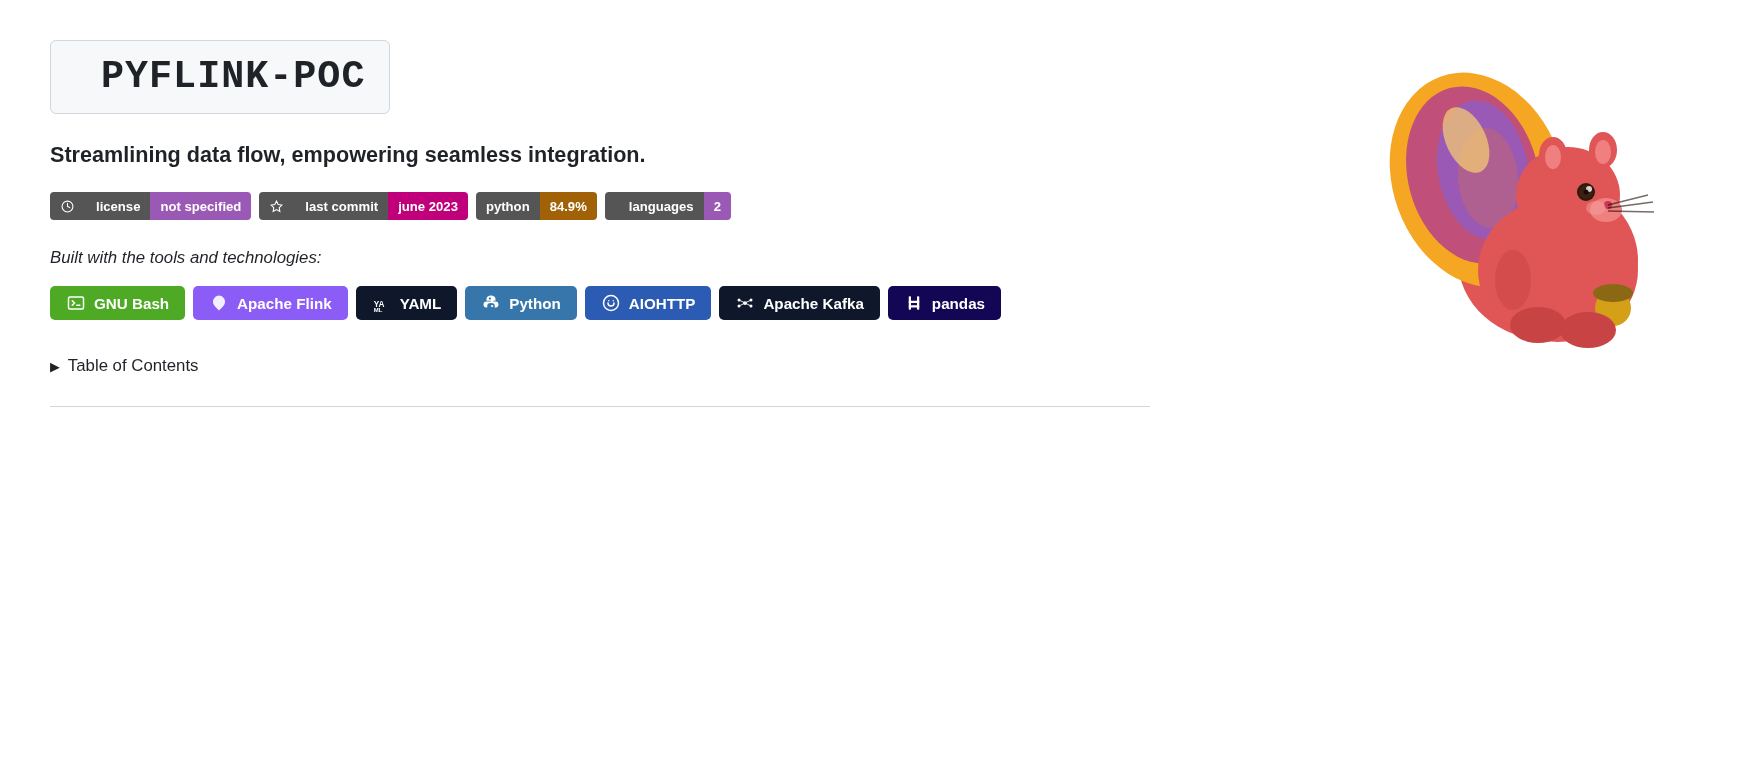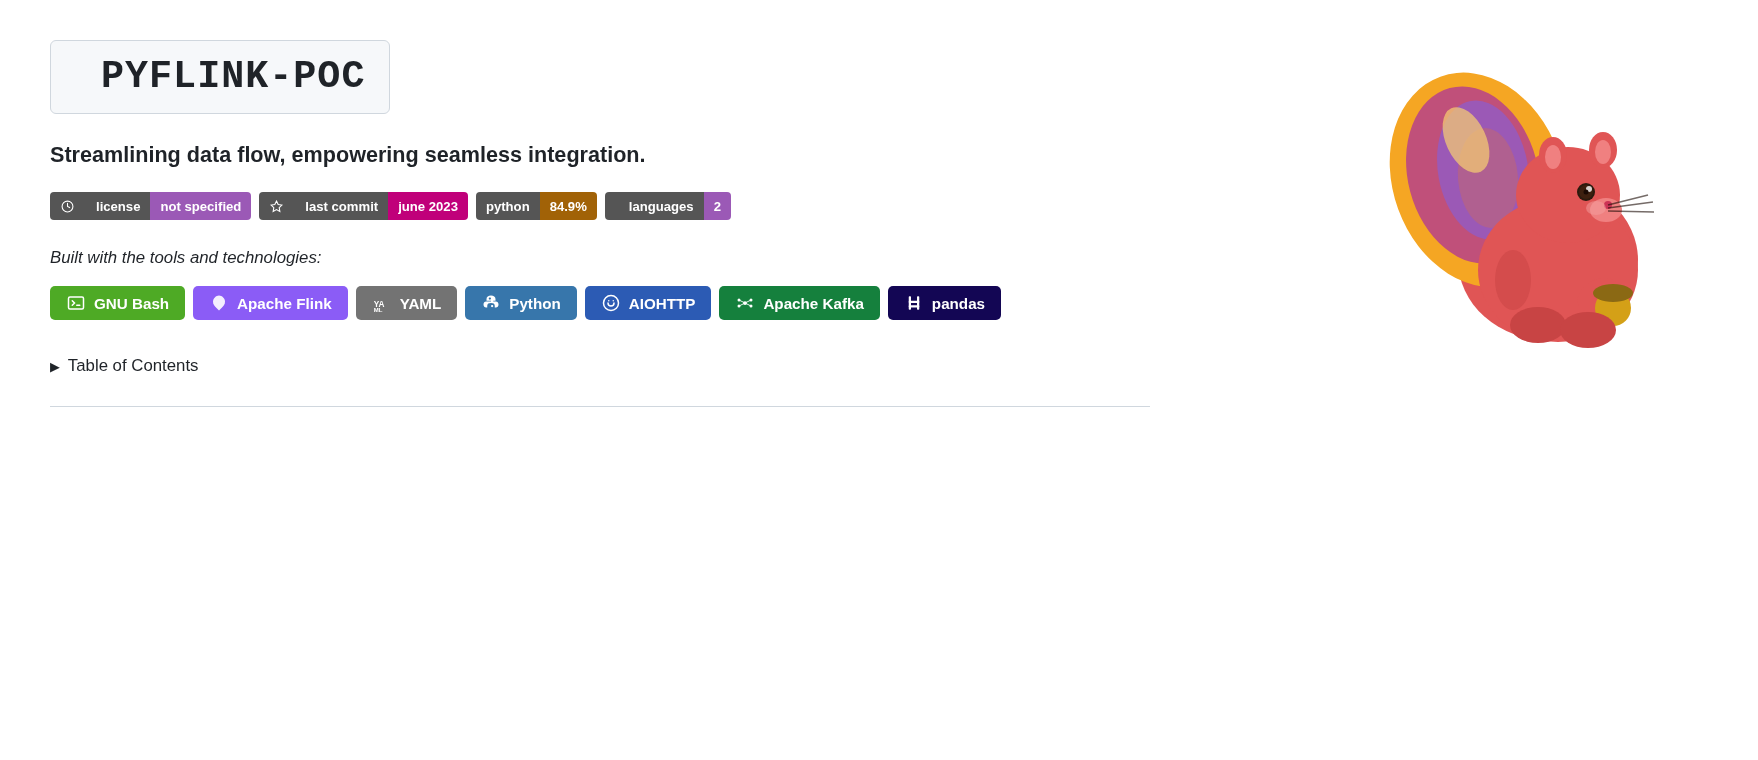--- a/index.html
+++ b/index.html
@@ -283,21 +283,21 @@
 
       <div class="tech-badge" style="background:#8b5cf6;">
         <span class="tech-icon">
           <svg width="18" height="18" viewBox="0 0 24 24" fill="white">
             <path d="M12 2C8 2 4 6 4 10s2 6 4 8l4 4 4-4c2-2 4-4 4-8s-4-8-8-8z" fill="white" opacity="0.9"></path>
           </svg>
         </span>
         <span>Apache Flink</span>
       </div>
 
-      <div class="tech-badge" style="background:#737373;">
+      <div class="tech-badge" style="background:#0f172a;">
         <span class="tech-icon">
           <svg width="18" height="18" viewBox="0 0 24 24" fill="white">
             <text x="1" y="17" font-size="11" font-weight="900" fill="white" font-family="sans-serif">YA</text>
             <text x="1" y="24" font-size="8" font-weight="700" fill="white" font-family="sans-serif">ML</text>
           </svg>
         </span>
         <span>YAML</span>
       </div>
 
       <div class="tech-badge" style="background:#3776AB;">
@@ -314,21 +314,21 @@
           <svg width="18" height="18" viewBox="0 0 24 24" fill="none" stroke="white" stroke-width="2">
             <circle cx="12" cy="12" r="10"></circle>
             <path d="M8 12a4 4 0 0 0 8 0" stroke-linecap="round"></path>
             <circle cx="9" cy="9" r="1" fill="white" stroke="none"></circle>
             <circle cx="15" cy="9" r="1" fill="white" stroke="none"></circle>
           </svg>
         </span>
         <span>AIOHTTP</span>
       </div>
 
-      <div class="tech-badge" style="background:#15803d;">
+      <div class="tech-badge" style="background:#0f172a;">
         <span class="tech-icon">
           <svg width="18" height="18" viewBox="0 0 24 24" fill="white">
             <circle cx="12" cy="12" r="2.5" fill="white"></circle>
             <circle cx="4" cy="8" r="2" fill="white"></circle>
             <circle cx="20" cy="8" r="2" fill="white"></circle>
             <circle cx="4" cy="16" r="2" fill="white"></circle>
             <circle cx="20" cy="16" r="2" fill="white"></circle>
             <line x1="12" y1="12" x2="4" y2="8" stroke="white" stroke-width="1.2"></line>
             <line x1="12" y1="12" x2="20" y2="8" stroke="white" stroke-width="1.2"></line>
             <line x1="12" y1="12" x2="4" y2="16" stroke="white" stroke-width="1.2"></line>

